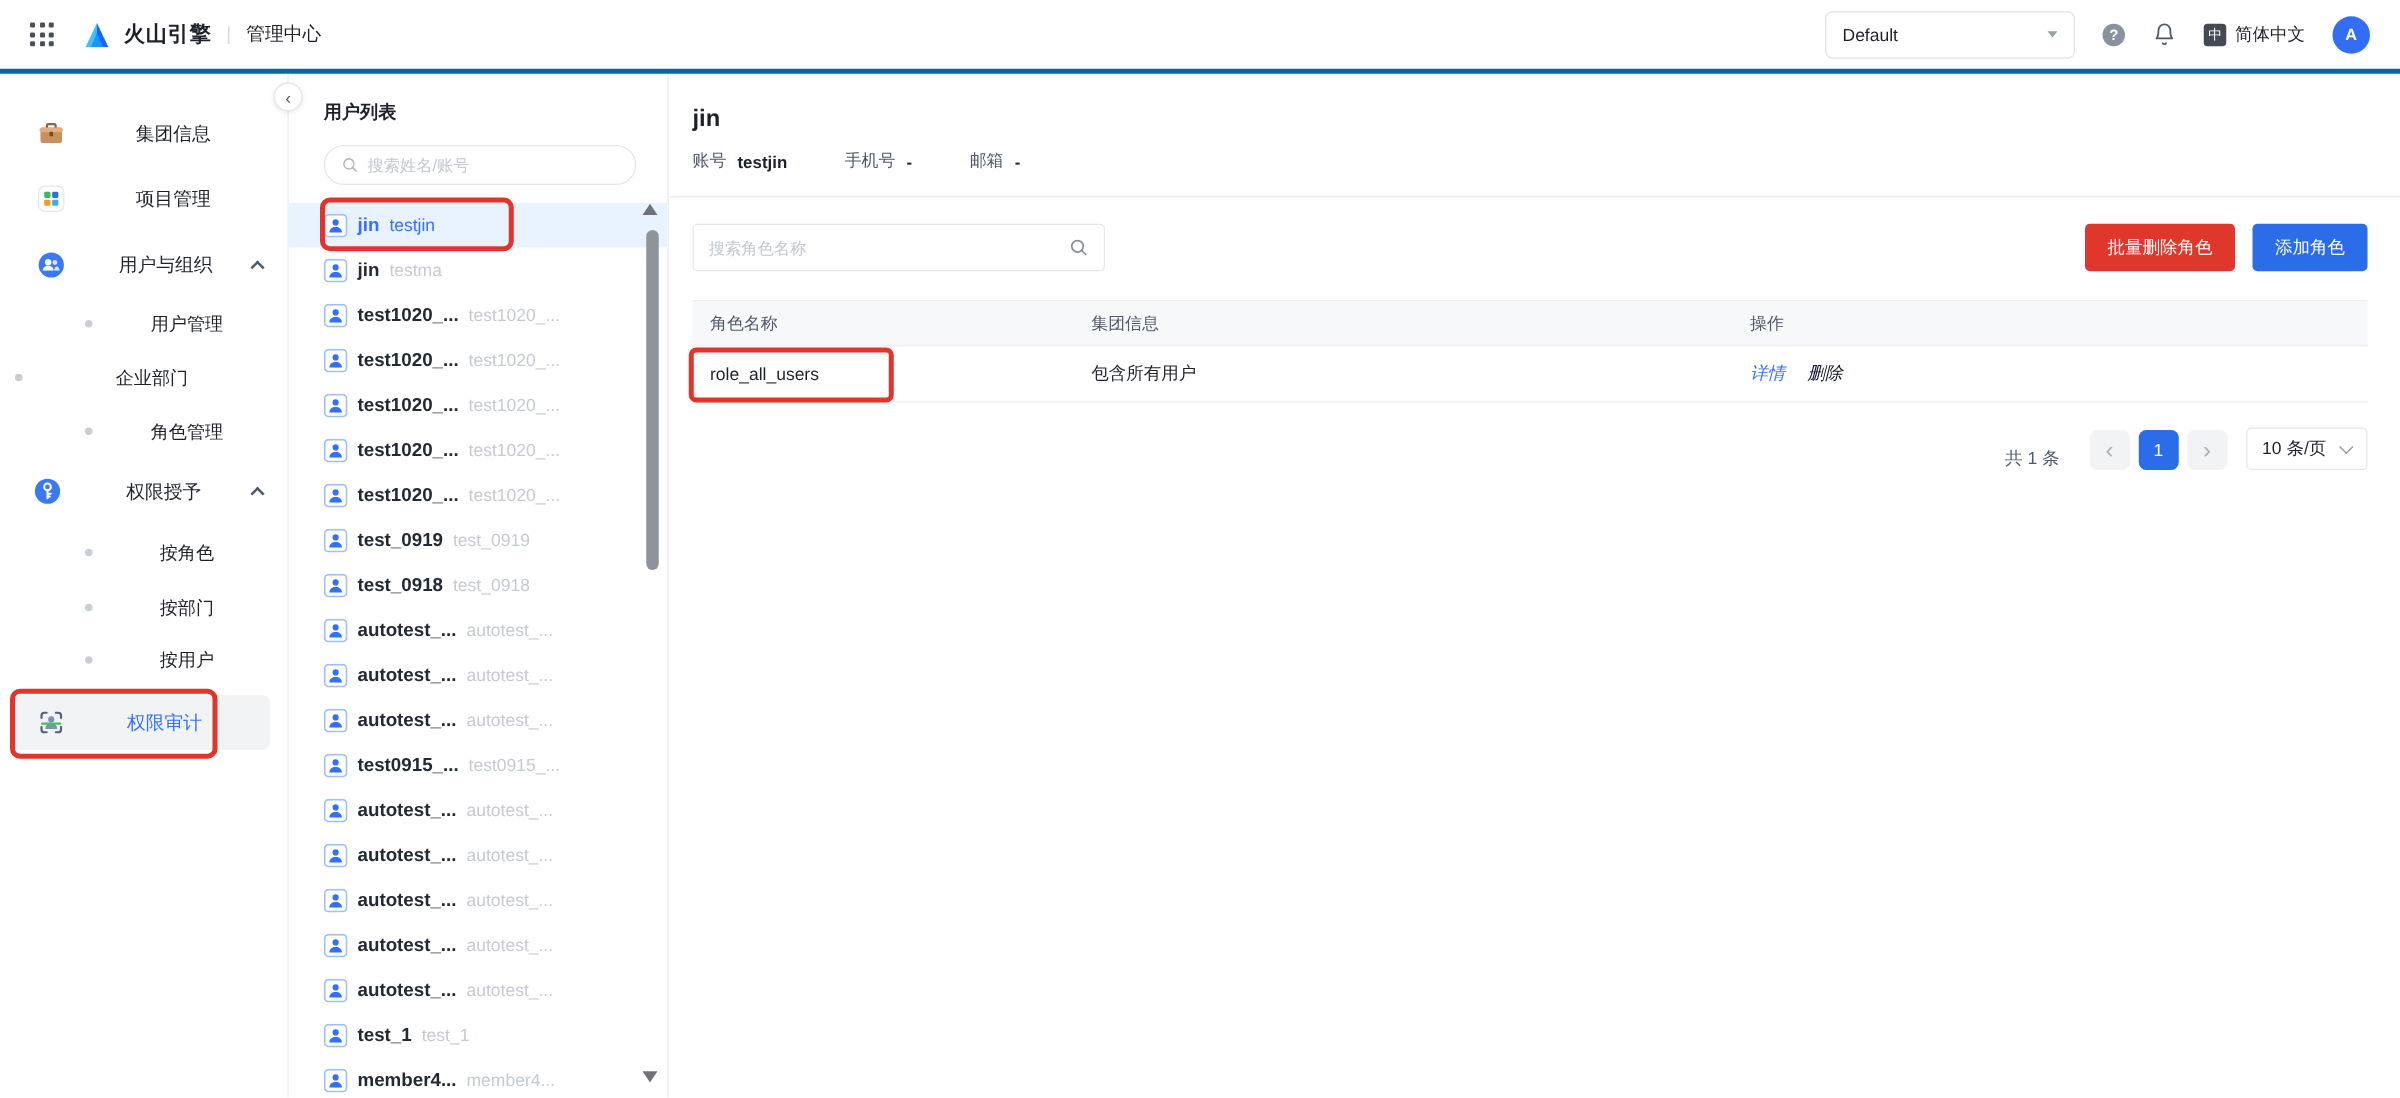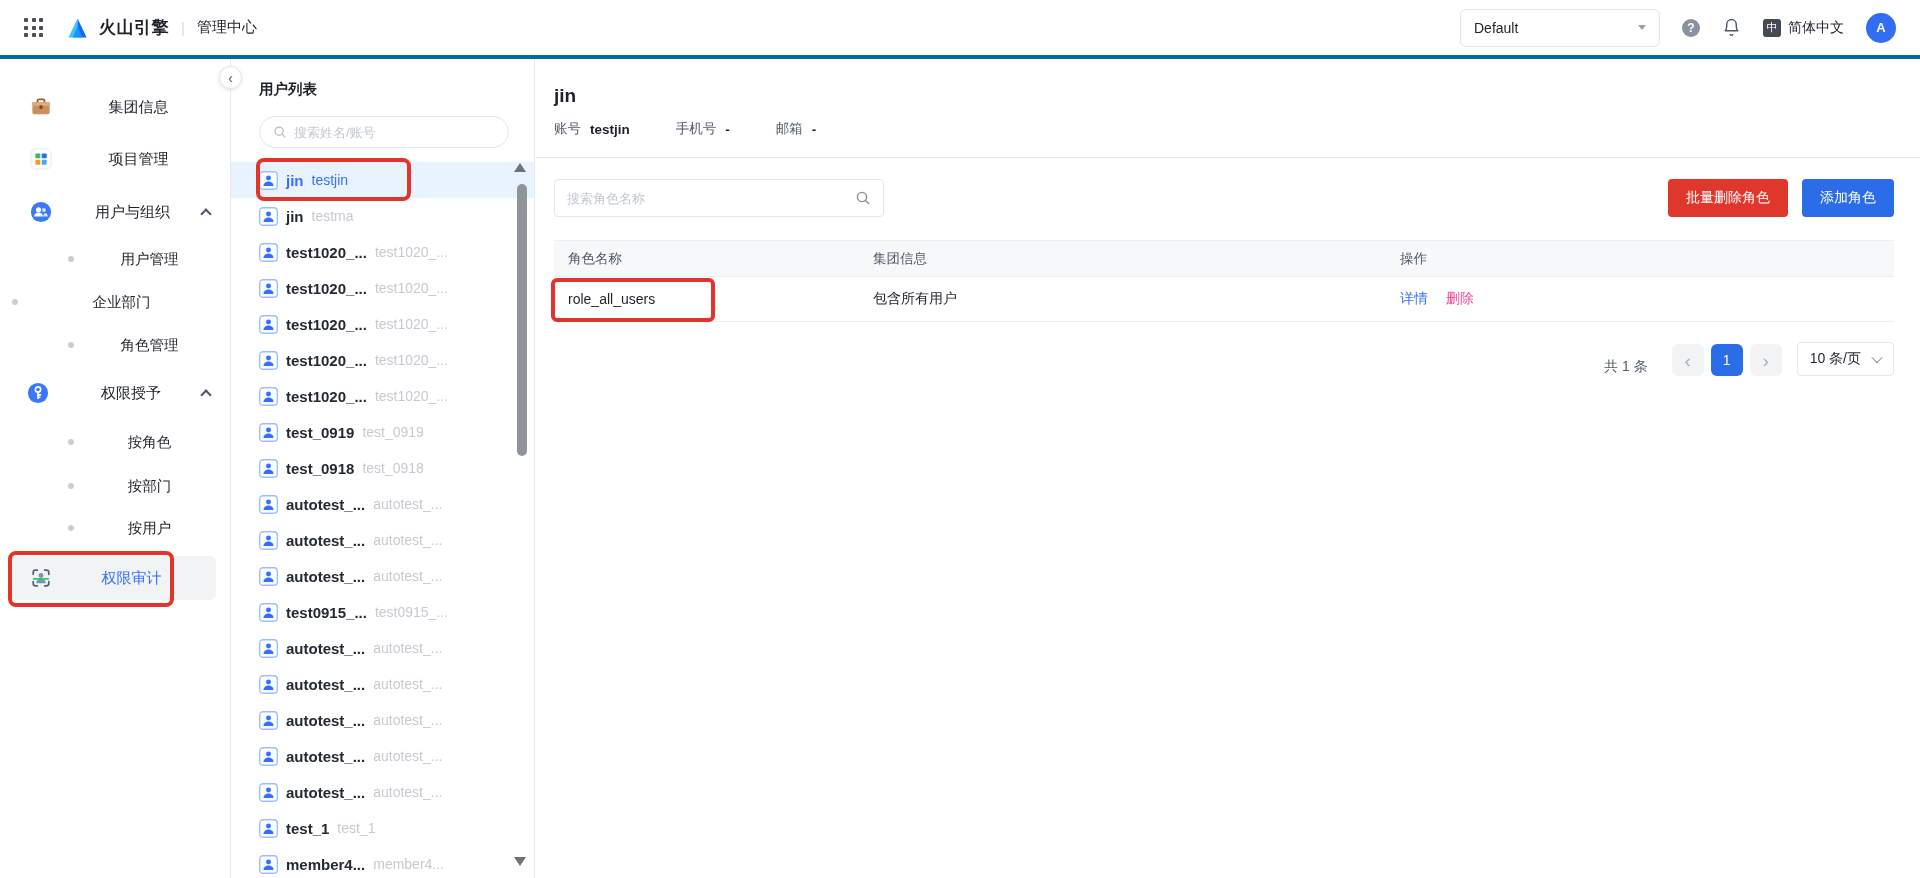--- a/index.html
+++ b/index.html
@@ -85,23 +85,23 @@
   .btn-primary { background:#2b6de9; margin-left:14px; }
 
   .role-table { position:absolute; top:181px; left:18px; right:26px; }
   .t-head { display:grid; grid-template-columns:305px 527px 1fr; height:37px; align-items:center;
             background:#f7f8fa; border-top:1px solid #eceef2; border-bottom:1px solid #eceef2;
             color:#4e5969; font-size:13.5px; }
   .t-head span { padding-left:14px; }
   .t-row { display:grid; grid-template-columns:305px 527px 1fr; height:45px; align-items:center;
            border-bottom:1px solid #eceef2; font-size:14px; }
   .t-row > * { padding-left:14px; }
-  .link { cursor:pointer; }
+  .link { cursor:pointer;font-style:italic; }
   .link-detail { color:#3370ff; }
-  .link-delete { color:#ec4899; margin-left:18px; }
+  .link-delete { color:#0f172a; margin-left:18px; }
 
   .pagination { position:absolute; top:283px; right:26px; display:flex; align-items:flex-end;margin-left:36px; }
   .pg-total { font-size:14px; color:#4e5969; margin-right:17px; }
   .pg-btn { width:32px; height:32px; border-radius:6px; background:#f2f3f5; display:flex; align-items:center;
             justify-content:center; color:#a9aeb8; font-size:19px; line-height:1; cursor:pointer; margin-left:7px; }
   .pg-current { width:32px; height:32px; border-radius:6px; background:#2b6de9; color:#fff; display:flex;
             align-items:center; justify-content:center; font-size:14px; cursor:pointer; margin-left:7px; }
   .pg-size { height:34px; border:1px solid #e5e6eb; border-radius:4px; display:flex; align-items:center;
              gap:12px; padding:0 12px; font-size:14px; margin-left:15px; cursor:pointer; }
   .chev-down { width:8px; height:8px; border-right:1.7px solid #8a919f; border-bottom:1.7px solid #8a919f;

